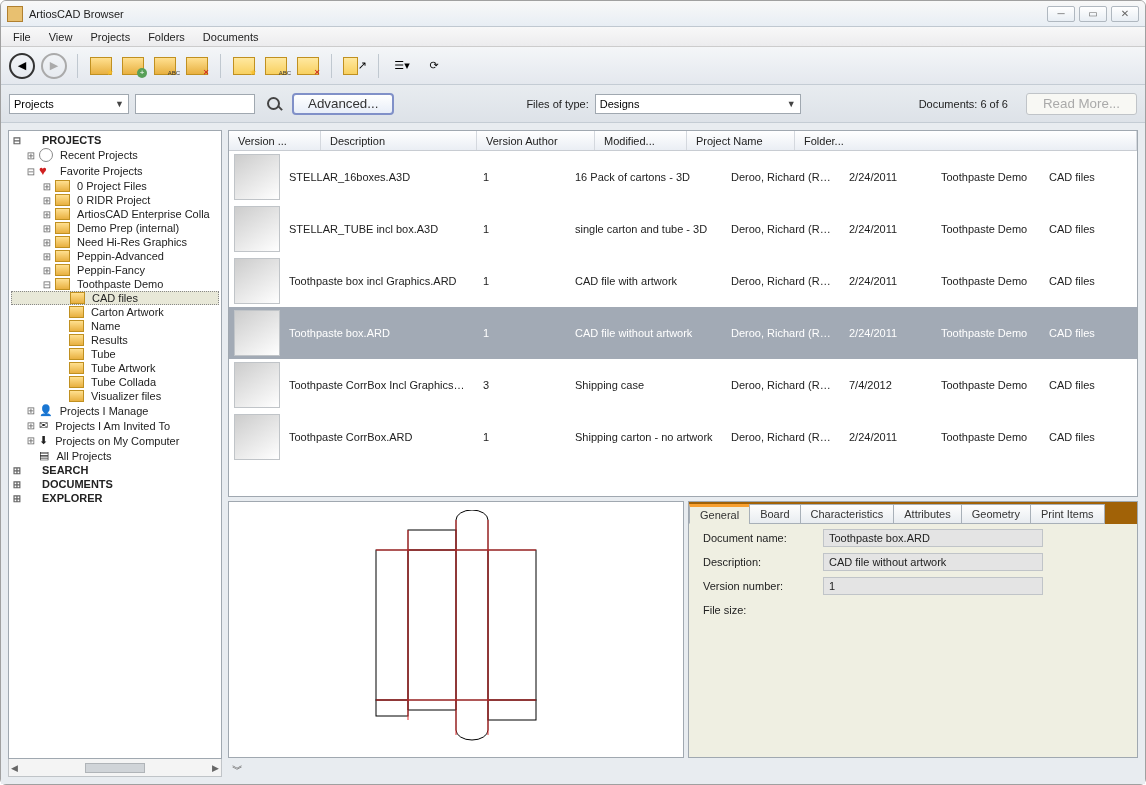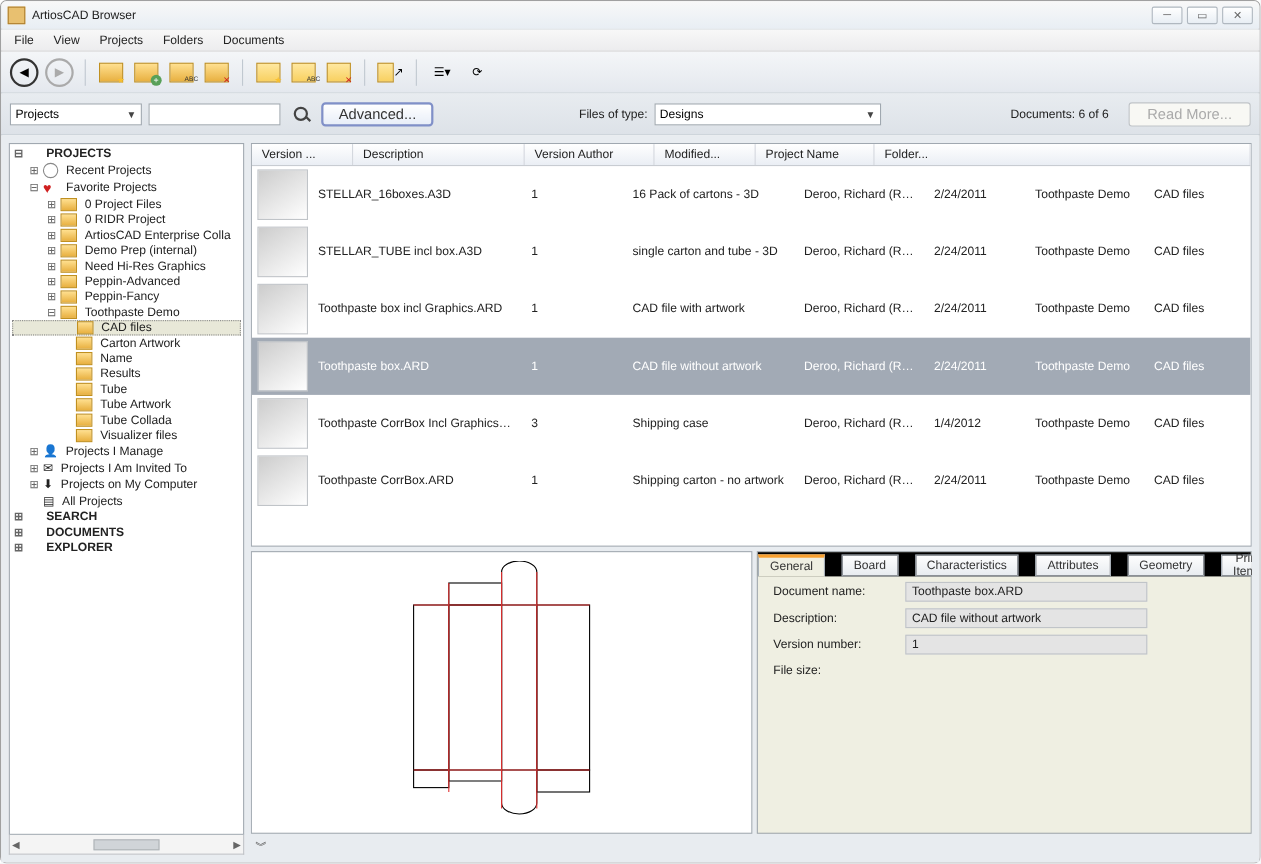--- a/index.html
+++ b/index.html
@@ -39,21 +39,21 @@
 .listhead { display:flex; height:20px; background:linear-gradient(#fff,#eaeef4); border-bottom:1px solid #c8ccd2; font-size:11px; color:#222; }
 .listhead .col { border-right:1px solid #d4d8de; display:flex; align-items:center; padding:0 9px; overflow:hidden; }
 .listrows { flex:1; overflow:auto; }
 .row { display:flex; height:52px; align-items:center; font-size:11px; color:#222; }
 .row.selected { background:#a2aab5; color:#fff; }
 .row .cell { padding:0 9px; overflow:hidden; text-overflow:ellipsis; white-space:nowrap; }
 .thumb { width:46px; height:46px; background:linear-gradient(145deg,#ccc,#fff); border:1px solid #c0c4c8; margin-left:5px; flex-shrink:0; }
 .detailwrap { height:257px; display:flex; gap:4px; }
 .preview { flex:1; border:1px solid #a0a8b0; background:#fff; position:relative; }
 .props { width:450px; border:1px solid #a0a8b0; background:#efefe2; display:flex; flex-direction:column; }
-.tabs { display:flex; height:22px; background:#000000; padding-top:2px; gap:16px;text-align:center; }
+.tabs { display:flex; height:22px; background:#a16207; padding-top:2px; gap:0; }
 .tab { height:20px; padding:0 10px; display:flex; align-items:center; border:1px solid #a8b0b8; background:linear-gradient(#fefefe,#e8ecf0); margin-right:-1px; font-size:11px; color:#333; }
 .tab.active { background:#efefe2; border-bottom-color:#efefe2; border-top:3px solid #f8a030; padding-top:0; }
 .proprows { padding:2px 14px; }
 .prow { display:flex; align-items:center; height:24px; }
 .prow .plabel { width:120px; color:#222; }
 .prow .pval { flex:1; max-width:220px; height:18px; border:1px solid #c0c4c8; background:#e4e4e4; padding:0 5px; display:flex; align-items:center; color:#222; }
 svg.boxsvg { position:absolute; left:50%; top:50%; transform:translate(-50%,-50%); }
 .icon-folder-plus { position:relative; width:22px; height:18px; background:linear-gradient(#ffe090,#e8b040); border:1px solid #c09020; }
 .icon-folder-plus .badge { position:absolute; right:-4px; bottom:-4px; width:10px; height:10px; border-radius:50%; font-size:8px; display:flex; align-items:center; justify-content:center; }
 .star { color:#f8c030; }
@@ -259,21 +259,21 @@
               <div class="cell" style="width:92px">2/24/2011</div>
               <div class="cell" style="width:108px">Toothpaste Demo</div>
               <div class="cell" style="flex:1">CAD files</div>
             </div>
             <div class="row">
               <div class="thumb"></div>
               <div class="cell" style="width:194px">Toothpaste CorrBox Incl Graphics.ARD</div>
               <div class="cell" style="width:92px">3</div>
               <div class="cell" style="width:156px">Shipping case</div>
               <div class="cell" style="width:118px">Deroo, Richard (RIDR)</div>
-              <div class="cell" style="width:92px">1/4/2012</div>
+              <div class="cell" style="width:92px">7/4/2012</div>
               <div class="cell" style="width:108px">Toothpaste Demo</div>
               <div class="cell" style="flex:1">CAD files</div>
             </div>
             <div class="row">
               <div class="thumb"></div>
               <div class="cell" style="width:194px">Toothpaste CorrBox.ARD</div>
               <div class="cell" style="width:92px">1</div>
               <div class="cell" style="width:156px">Shipping carton - no artwork</div>
               <div class="cell" style="width:118px">Deroo, Richard (RIDR)</div>
               <div class="cell" style="width:92px">2/24/2011</div>

